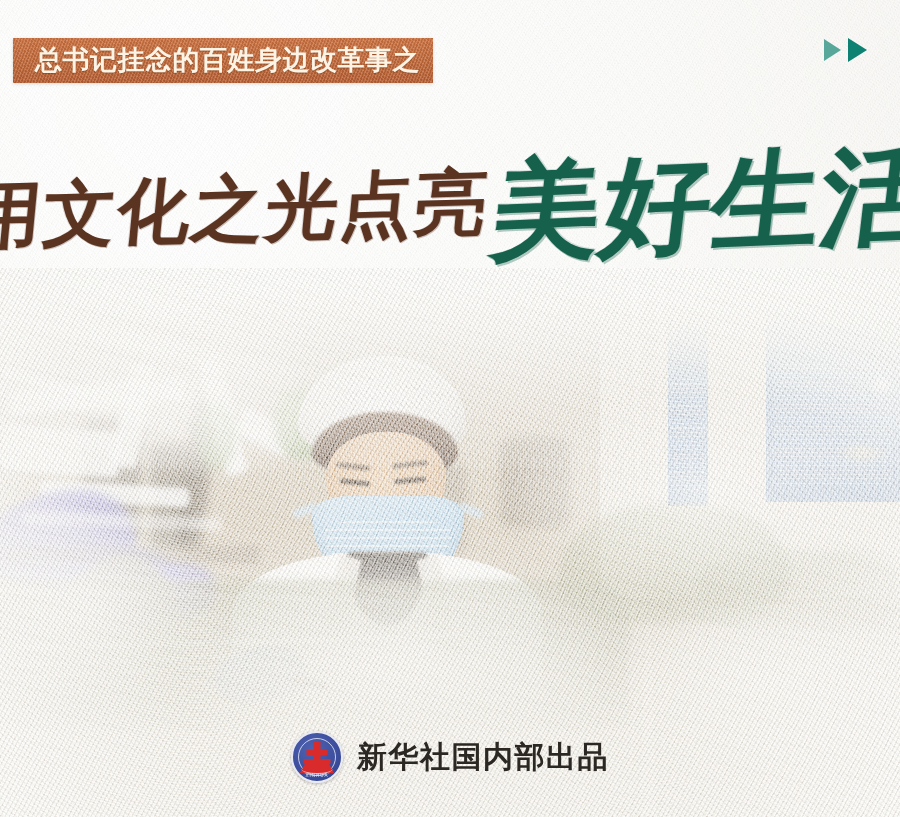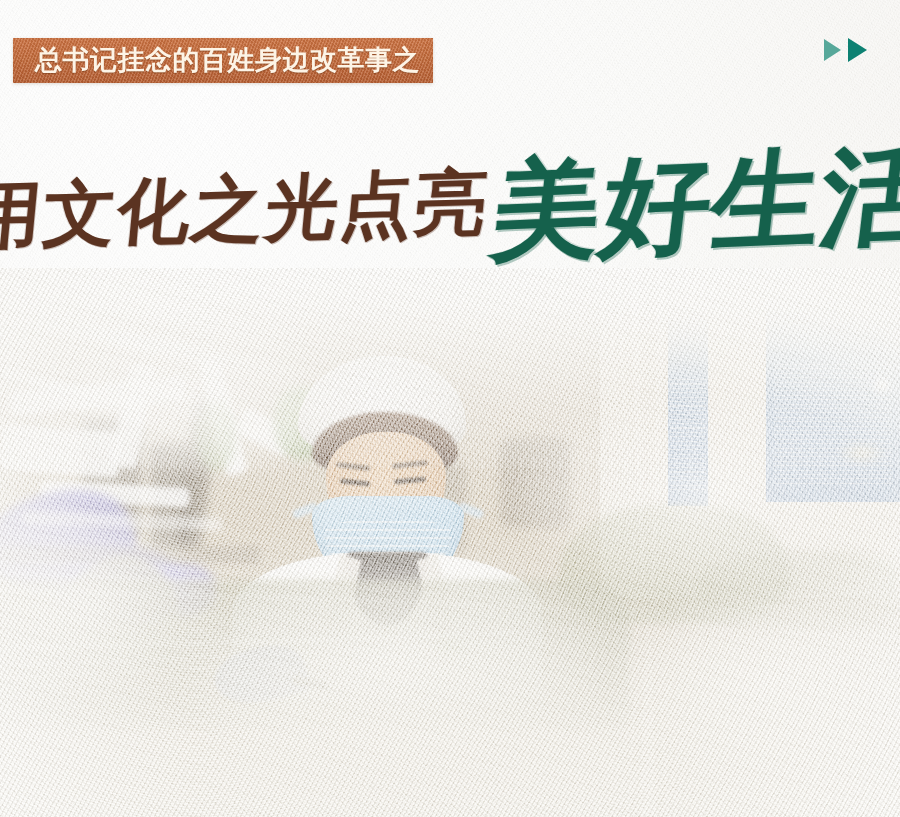--- a/index.html
+++ b/index.html
@@ -570,14 +570,25 @@
   <div class="arrows">
     <span class="arw arw-1"></span>
     <span class="arw arw-2"></span>
   </div>
 
   <div class="headline">
     <span class="calli calli-brown">用文化之光点亮</span>
     <span class="calli calli-green">美好生活</span>
   </div>
 
+  <div class="footer">
+    <div class="logo">
+      <div class="logo-inner"></div>
+      <div class="logo-tower"></div>
+      <div class="logo-base"></div>
+      <div class="logo-arc"></div>
+      <div class="logo-arc2"></div>
+      <div class="logo-word">XINHUA</div>
+    </div>
+    <span class="footer-text">新华社国内部出品</span>
+  </div>
 
 </div>
 
 </body></html>

